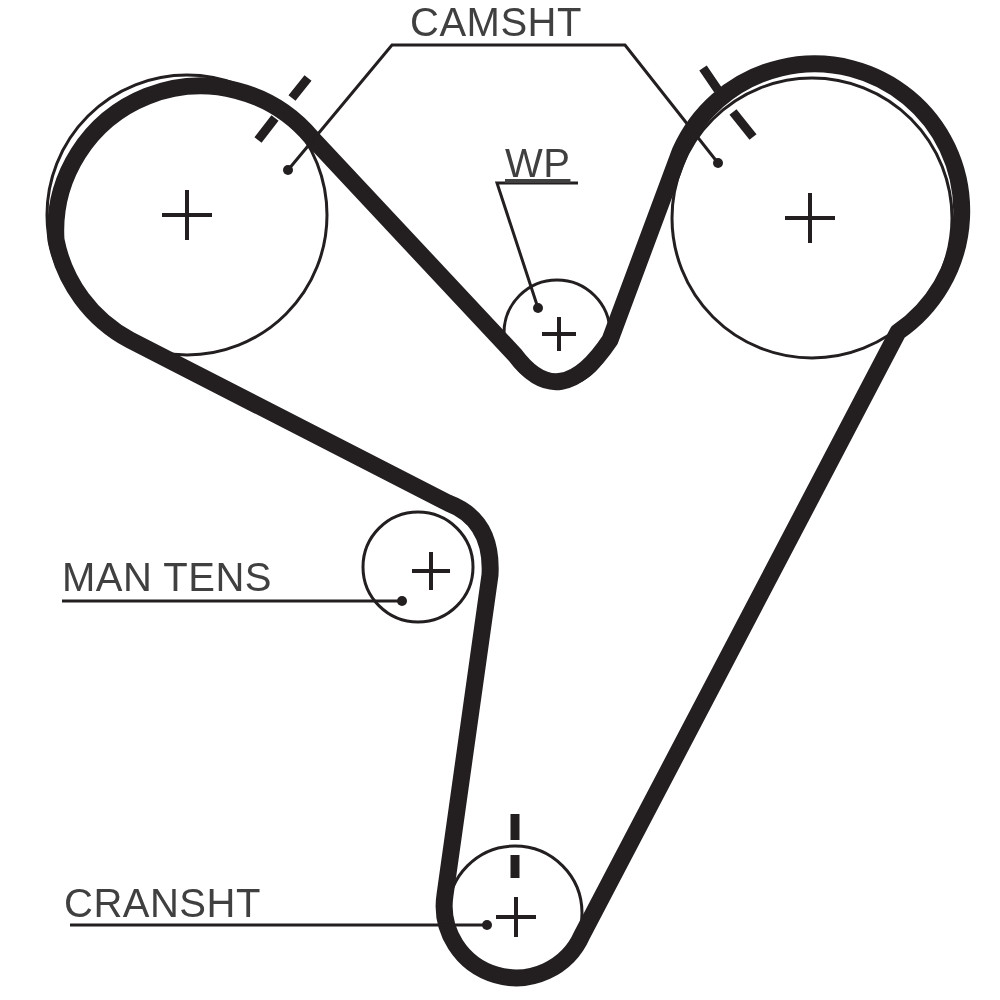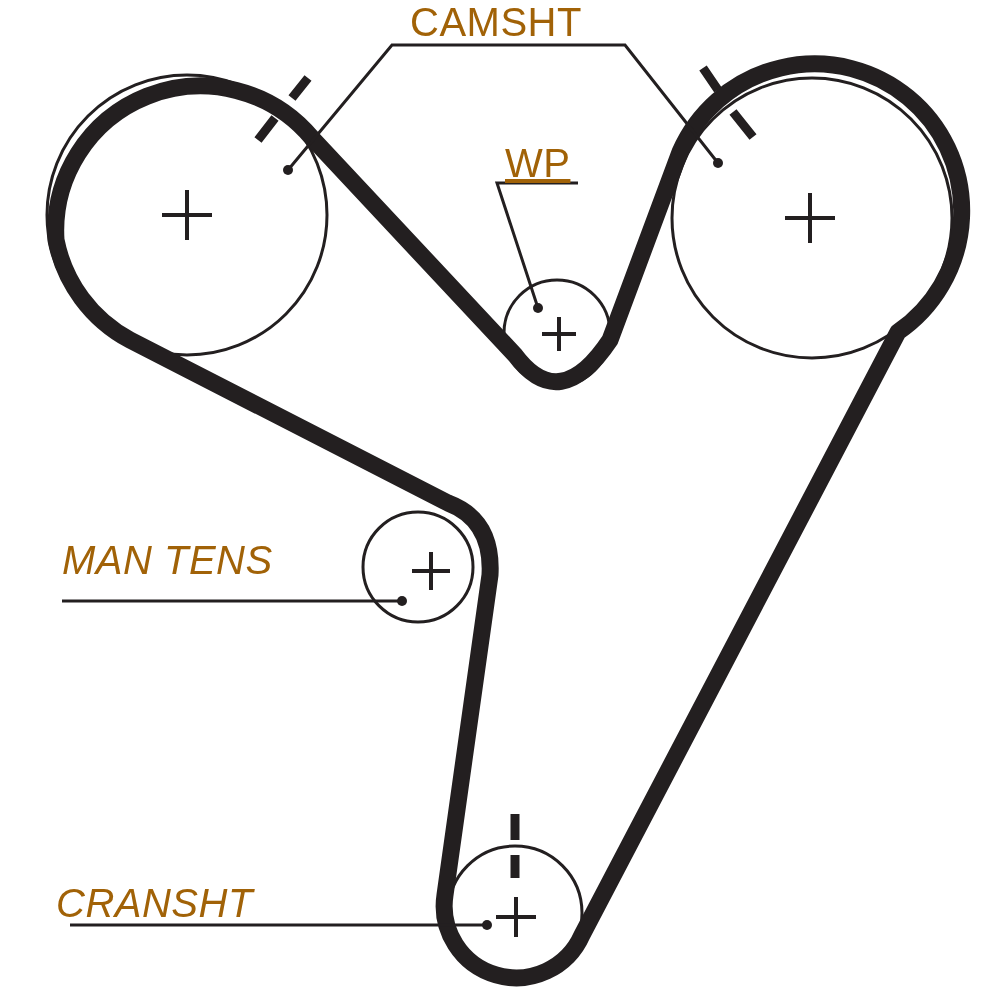--- a/index.html
+++ b/index.html
@@ -1,18 +1,18 @@
 <!DOCTYPE html>
 <html><head>
 <meta charset="utf-8">
 <style>
   html,body{margin:0;padding:0;background:#fff;}
   body{width:1000px;height:1000px;overflow:hidden;position:relative;font-family:"Liberation Sans",sans-serif;}
   svg{position:absolute;left:0;top:0;}
-  .lbl{position:absolute;font-size:40px;color:#a16207;letter-spacing:0.5px;line-height:1;white-space:nowrap;text-align:right;}
+  .lbl{position:absolute;font-size:40px;color:#404040;letter-spacing:0.5px;line-height:1;white-space:nowrap;text-align:right;}
 </style>
 </head>
 <body>
 
 <svg width="1000" height="1000" viewBox="0 0 1000 1000">
   <g fill="none" stroke="#231f20">
 
     <circle cx="187" cy="215" r="140" stroke-width="3"></circle>
     <circle cx="812" cy="218" r="140" stroke-width="3"></circle>
     <circle cx="557" cy="333" r="53" stroke-width="3"></circle>
@@ -57,14 +57,14 @@
       <circle cx="718" cy="163" r="5"></circle>
       <circle cx="538" cy="308" r="5"></circle>
       <circle cx="402" cy="601" r="5"></circle>
       <circle cx="487" cy="925" r="5"></circle>
     </g>
   </g>
 </svg>
 
 <div class="lbl" style="left:410px;top:2px;">CAMSHT</div>
 <div class="lbl" style="left:505px;top:143px;text-decoration:underline;">WP</div>
-<div class="lbl" style="left:62px;top:540px;font-style:italic;">MAN TENS</div>
-<div class="lbl" style="left:56px;top:883px;font-style:italic;">CRANSHT</div>
+<div class="lbl" style="left:62px;top:557px;">MAN TENS</div>
+<div class="lbl" style="left:64px;top:883px;">CRANSHT</div>
 
 </body></html>

